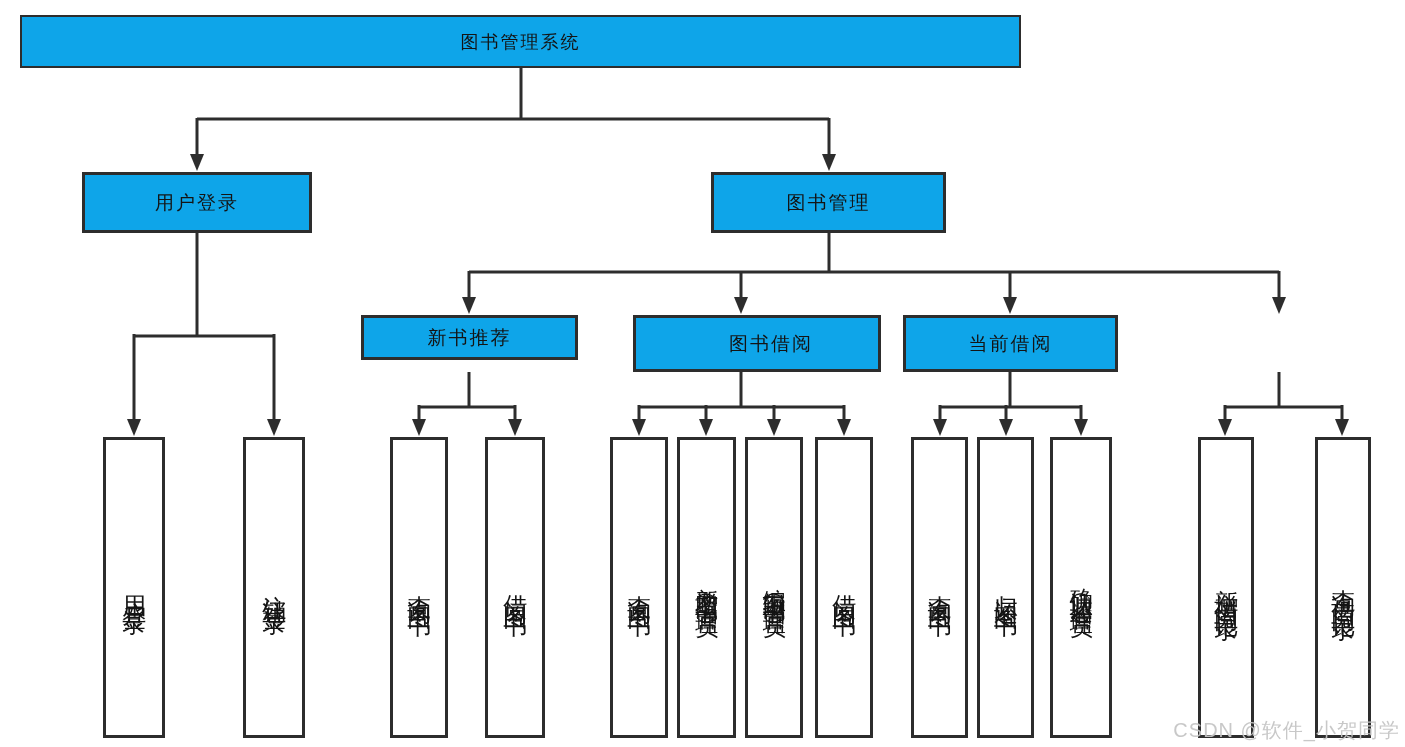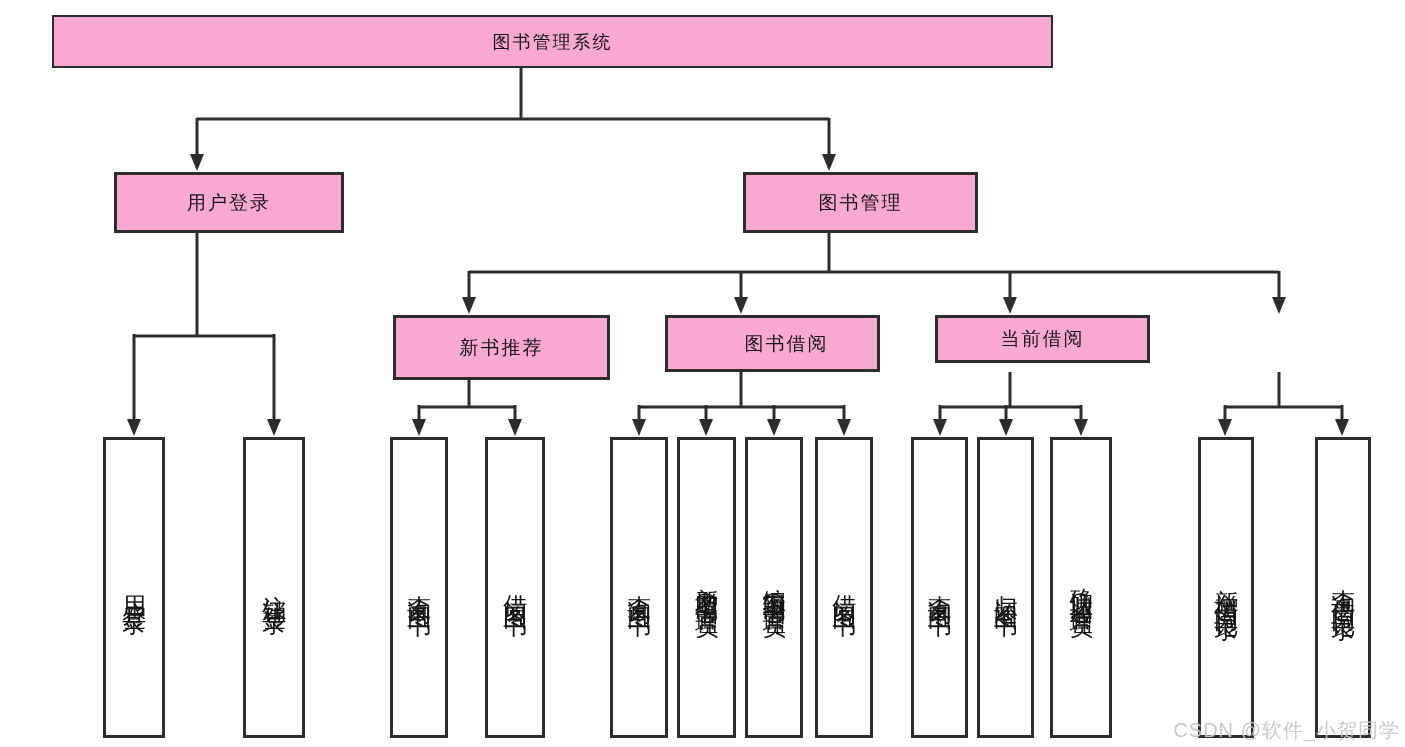--- a/index.html
+++ b/index.html
@@ -13,30 +13,29 @@
     overflow: hidden;
   }
   #connectors {
     position: absolute;
     left: 0; top: 0;
     width: 1405px; height: 747px;
     z-index: 1;
   }
   .box {
     position: absolute;
-    background: #f9a8d4;
+    background: #0ea5e9;
     border: 3px solid #2d2d2d;
     display: flex;
     align-items: center;
     justify-content: center;
     font-size: 19px;
     letter-spacing: 2px;
     color: #141414;
     z-index: 2;
-    margin-left: 32px;
   }
   .box.root {
     border-width: 2px;
     font-size: 18px;
   }
   .leaf {
     position: absolute;
     top: 437px;
     height: 301px;
     background: #ffffff;
@@ -148,27 +147,27 @@
     <span>图书管理系统</span>
   </div>
 
   <div class="box" style="left:82px; top:172px; width:230px; height:61px;">
     <span>用户登录</span>
   </div>
   <div class="box" style="left:711px; top:172px; width:235px; height:61px;justify-content:center;">
     <span>图书管理</span>
   </div>
 
-  <div class="box" style="left:361px; top:315px; width:217px; height:65px;">
+  <div class="box" style="left:361px; top:315px; width:217px; height:45px;">
     <span>新书推荐</span>
   </div>
-  <div class="box" style="left:633px; top:315px; width:215px; height:57px;padding-left:28px;">
+  <div class="box" style="left:633px; top:315px; width:248px; height:57px;padding-left:28px;">
     <span>图书借阅</span>
   </div>
-  <div class="box" style="left:903px; top:315px; width:215px; height:48px;">
+  <div class="box" style="left:903px; top:315px; width:215px; height:57px;">
     <span>当前借阅</span>
   </div>
 
   <div class="leaf" style="left:103px; width:62px;">
     <span>用户登录</span>
   </div>
   <div class="leaf" style="left:243px; width:62px;">
     <span>注销登录</span>
   </div>
 

